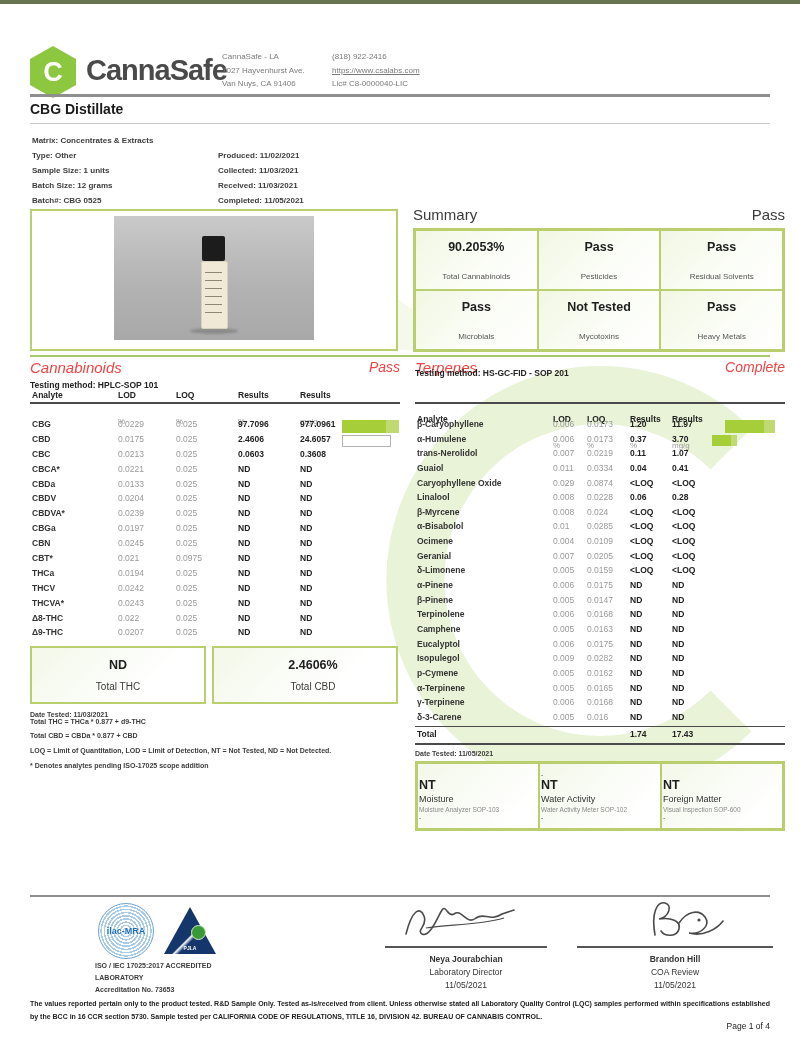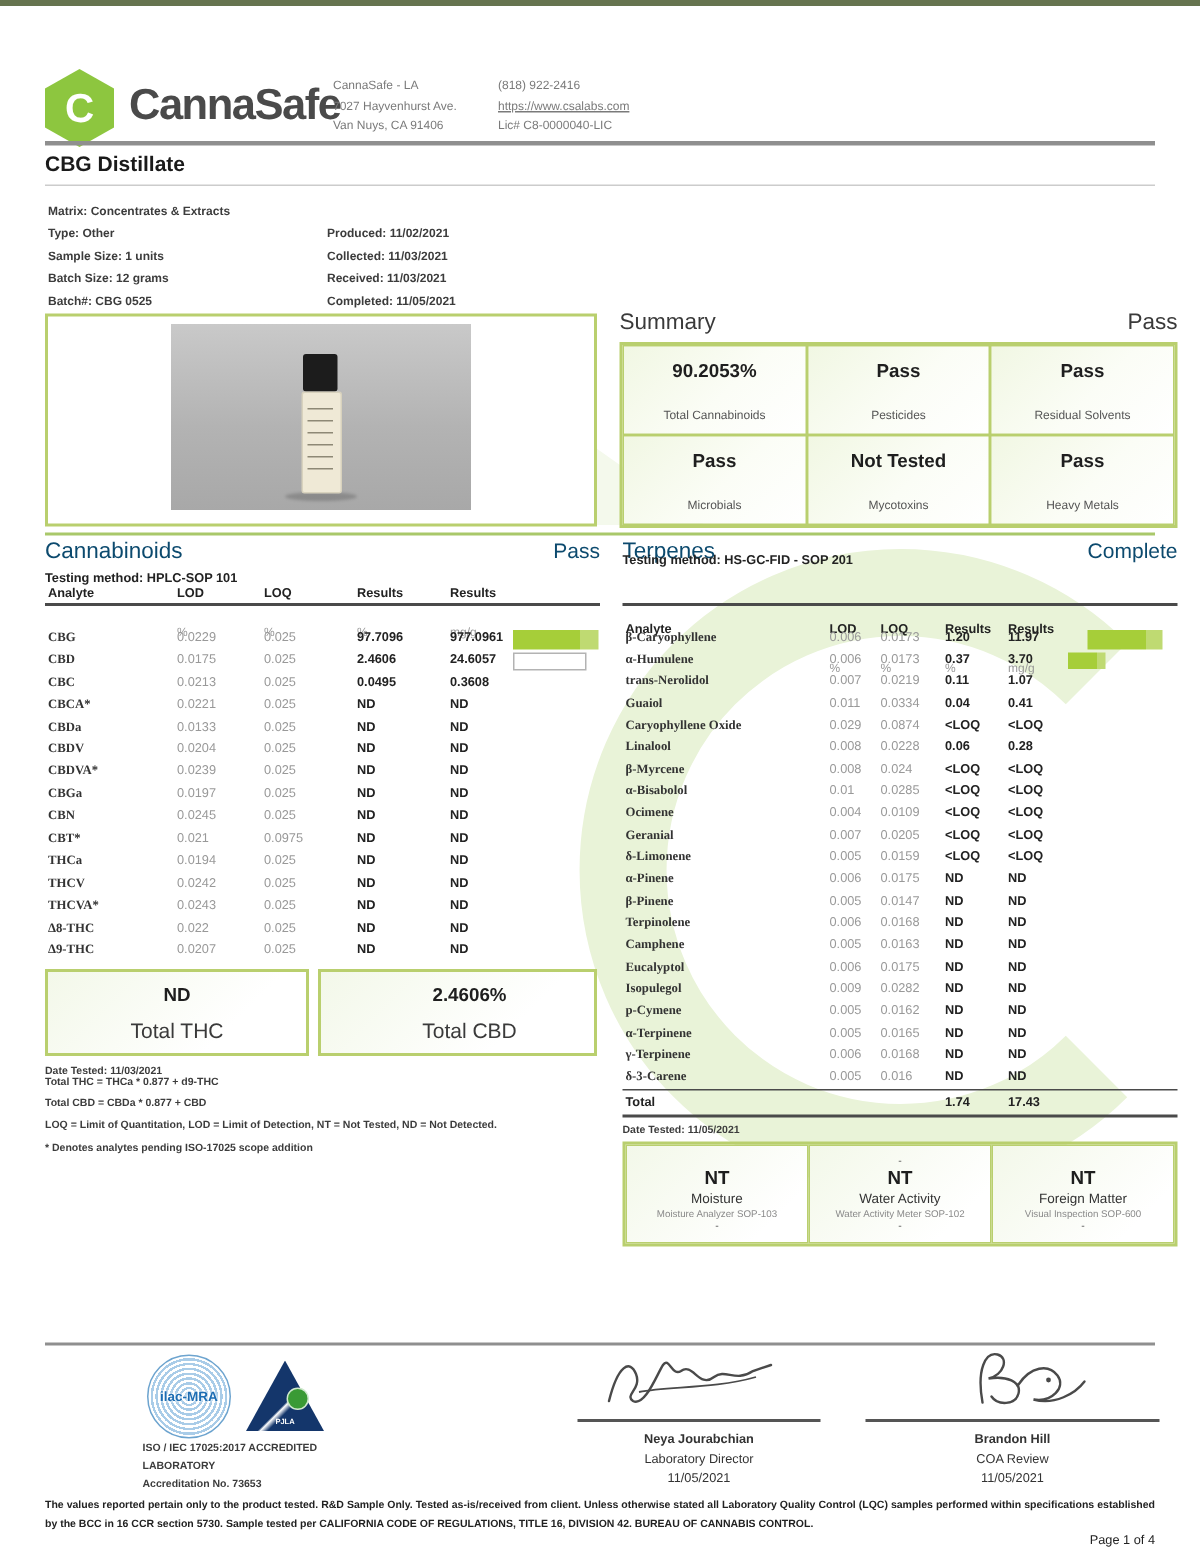--- a/index.html
+++ b/index.html
@@ -38,34 +38,34 @@
   #summary-title{left:413px;top:206px;width:372px;font-size:15px;color:#3a3a3a;}
   #summary-title .status{float:right;}
   #summary-grid{left:413px;top:228px;width:372px;height:124px;display:grid;
     grid-template-columns:1fr 1fr 1fr;grid-template-rows:1fr 1fr;border:2px solid #b9cf6e;box-sizing:border-box;}
   .sum-cell{border:1px solid #b9cf6e;background:linear-gradient(135deg,#f1f7e3 0%,#fbfdf6 55%,#ffffff 100%);
     display:flex;flex-direction:column;align-items:center;justify-content:space-between;padding:9px 2px 8px 2px;box-sizing:border-box;}
   .sum-val{font-size:12.5px;font-weight:bold;color:#1e1e1e;}
   .sum-lab{font-size:8px;color:#555;}
   
   #divider{left:30px;top:355px;width:740px;height:2px;background:#a9c86a;}
-  .sec-title{font-size:15px;color:#0c4a6e;}
+  .sec-title{font-size:15px;color:#ef4444;font-style:italic;}
   .sec-title .status{float:right;font-size:14px;}
   #cann-title{left:30px;top:359px;width:370px;}
   #terp-title{left:415px;top:359px;width:370px;}
   .method{font-size:8.5px;font-weight:bold;color:#222;}
   #cann-method{left:30px;top:380px;}
   #terp-method{left:415px;top:368px;}
   
   .thead,.tunits,.trow{position:relative;}
   .thead span,.tunits span,.trow span{position:absolute;white-space:nowrap;}
   .thead span{font-size:8.5px;font-weight:bold;color:#222;}
   .tunits span{font-size:8px;color:#999;}
   .trow span{font-size:8.5px;}
-  .trow .c0{font-weight:bold;color:#333;font-family:Liberation Serif, serif;}
+  .trow .c0{font-weight:bold;color:#333;}
   .trow .c1,.trow .c2{color:#999;}
   .trow .c3,.trow .c4{font-weight:bold;color:#222;}
   .cann .c0{left:2px;} .cann .c1{left:88px;} .cann .c2{left:146px;} .cann .c3{left:208px;} .cann .c4{left:270px;}
   .terp .c0{left:2px;} .terp .c1{left:138px;} .terp .c2{left:172px;} .terp .c3{left:215px;} .terp .c4{left:257px;}
   #cann-head{left:30px;top:390px;width:370px;height:12px;}
   #terp-head{left:415px;top:390px;width:370px;height:12px;}
   #cann-hrule{left:30px;top:402px;width:370px;height:2px;background:#4a4a4a;}
   #terp-hrule{left:415px;top:402px;width:370px;height:2px;background:#4a4a4a;}
   #cann-units{left:30px;top:405px;width:370px;height:12px;}
   #terp-units{left:415px;top:405px;width:370px;height:12px;}
@@ -81,33 +81,33 @@
   #terp-total{left:415px;top:729px;width:370px;height:13px;}
   #terp-total span{position:absolute;font-size:8.5px;font-weight:bold;color:#222;}
   #terp-total-rule2{left:415px;top:743px;width:370px;height:2px;background:#4a4a4a;}
   #terp-date{left:415px;top:750px;font-size:7px;font-weight:bold;color:#3c3c3c;}
   
   .total-box{position:absolute;border:2px solid #b9cf6e;background:linear-gradient(135deg,#f3f8e9,#ffffff 70%);
     display:flex;flex-direction:column;align-items:center;justify-content:center;gap:9px;box-sizing:border-box;}
   #total-box-0{left:30px;top:646px;width:176px;height:58px;}
   #total-box-1{left:212px;top:646px;width:186px;height:58px;padding-left:16px;}
   .total-val{font-size:12.5px;font-weight:bold;color:#1e1e1e;}
-  .total-lab{font-size:14px;color:#3a3a3a;}
+  .total-lab{font-size:10px;color:#3a3a3a;}
   
   #cann-notes{left:30px;top:711px;width:365px;font-size:7px;font-weight:bold;color:#3c3c3c;}
   #cann-notes div{margin-bottom:3px;}
   #cann-notes div:nth-child(1){margin-bottom:0px;}
   #cann-notes div:nth-child(2){margin-bottom:7px;}
   #cann-notes div:nth-child(3){margin-bottom:8px;}
   #cann-notes div:nth-child(4){margin-bottom:8px;}
   
   #panels{left:415px;top:761px;width:370px;height:70px;display:grid;grid-template-columns:1fr 1fr 1fr;
     border:2px solid #b9cf6e;box-sizing:border-box;}
   .panel{border:1px solid #b9cf6e;background:linear-gradient(135deg,#f3f8e9 0%,#ffffff 80%);
-    display:flex;flex-direction:column;align-items:center;justify-content:center;box-sizing:border-box;padding:1px;}
+    display:flex;flex-direction:column;justify-content:center;box-sizing:border-box;padding:1px;}
   .panel .pre{font-size:7px;color:#555;height:7px;line-height:7px;}
   .panel .val{font-size:12.5px;font-weight:bold;color:#1e1e1e;}
   .panel .lab{font-size:9px;color:#333;margin-top:2px;}
   .panel .meth{font-size:6.5px;color:#8a8a8a;margin-top:2px;}
   .panel .post{font-size:7px;color:#555;height:7px;line-height:7px;margin-top:1px;}
   
   #hr3{left:30px;top:895px;width:740px;height:2px;background:#8f8f8f;}
   #ilac{left:98px;top:903px;width:54px;height:54px;border-radius:50%;border:1px solid #6da4cf;
     background:repeating-radial-gradient(circle at 50% 50%,#ffffff 0 1.6px,#a9cce8 1.6px 3.2px);
     display:flex;align-items:center;justify-content:center;}
@@ -246,21 +246,21 @@
         <span class="c0">CBD</span>
         <span class="c1">0.0175</span>
         <span class="c2">0.025</span>
         <span class="c3">2.4606</span>
         <span class="c4">24.6057</span>
       </div>
       <div class="trow cann">
         <span class="c0">CBC</span>
         <span class="c1">0.0213</span>
         <span class="c2">0.025</span>
-        <span class="c3">0.0495</span>
+        <span class="c3">0.0603</span>
         <span class="c4">0.3608</span>
       </div>
       <div class="trow cann">
         <span class="c0">CBCA*</span>
         <span class="c1">0.0221</span>
         <span class="c2">0.025</span>
         <span class="c3">ND</span>
         <span class="c4">ND</span>
       </div>
       <div class="trow cann">

